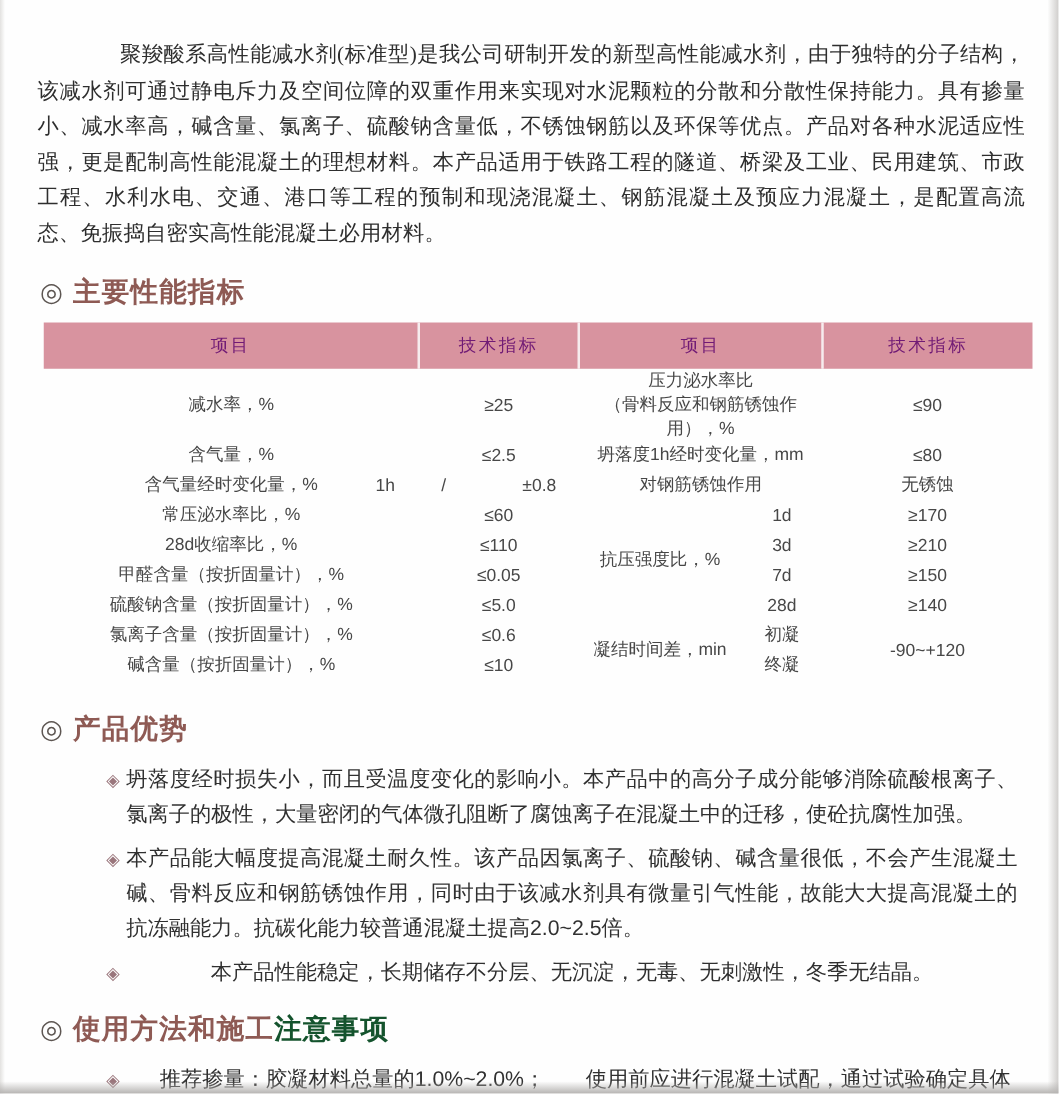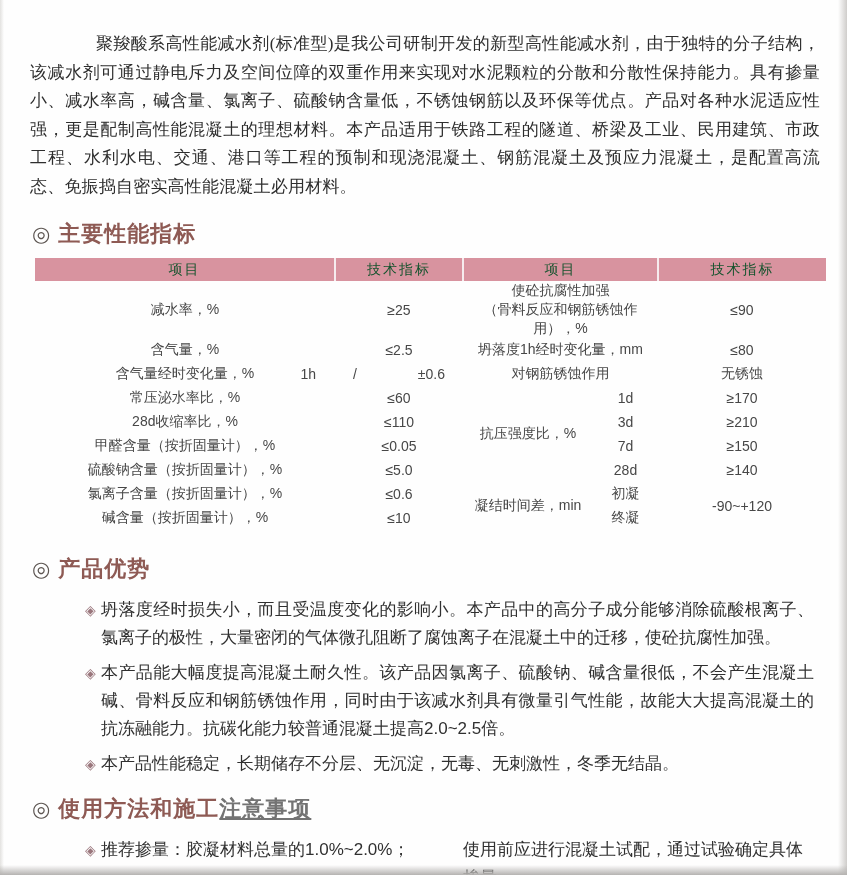--- a/index.html
+++ b/index.html
@@ -50,38 +50,38 @@
     color: #8e5a54;
     letter-spacing: 1px;
     margin-left: 2px;
   }
   h2.section .mark {
     font-weight: normal;
     color: #5d5652;
     font-size: 21px;
     margin-right: 7px;
   }
-  h2.section .faded { color: #737373; text-decoration: underline; }
+  h2.section .faded { color: #14532d; }
   .h-perf { margin-top: 18px; }
   .h-adv  { margin-top: 24px; }
   .h-use  { margin-top: 16px; }
 
   
   table.spec {
     border-collapse: collapse;
     table-layout: fixed;
     width: 791px;
     margin: 9px 0 0 5px;
   }
   table.spec th {
     background: #d8939f;
-    color: #14532d;
+    color: #701a75;
     font-weight: normal;
     font-size: 14px;
-    height: 23px;
+    height: 37px;
     border-right: 2px solid #f6ecee;
     letter-spacing: 2px;
   }
   table.spec th:last-child { border-right: none; }
   table.spec td {
     font-size: 14px;
     color: #474747;
     text-align: center;
     height: 24px;
     vertical-align: middle;
@@ -113,21 +113,21 @@
     flex: 0 0 16px;
   }
   .bullet .txt {
     margin-left: 0;
     font-size: 17px;
     line-height: 28px;
     color: #303030;
     text-align: justify;
     flex: 1;
   }
-  .bullet.single .txt { text-align: left; }
+  .bullet.single .txt { text-align: center; }
   .two-part { display: flex; }
   .two-part .p1 { flex: 0 0 362px; }
   .two-part .p2 { flex: 1; }
 </style>
 </head>
 <body>
 
 <div class="page">
 
   <p class="intro">聚羧酸系高性能减水剂(标准型)是我公司研制开发的新型高性能减水剂，由于独特的分子结构，该减水剂可通过静电斥力及空间位障的双重作用来实现对水泥颗粒的分散和分散性保持能力。具有掺量小、减水率高，碱含量、氯离子、硫酸钠含量低，不锈蚀钢筋以及环保等优点。产品对各种水泥适应性强，更是配制高性能混凝土的理想材料。本产品适用于铁路工程的隧道、桥梁及工业、民用建筑、市政工程、水利水电、交通、港口等工程的预制和现浇混凝土、钢筋混凝土及预应力混凝土，是配置高流态、免振捣自密实高性能混凝土必用材料。</p>
@@ -151,40 +151,40 @@
         <th>技术指标</th>
         <th colspan="2">项目</th>
         <th>技术指标</th>
       </tr>
     </thead>
     <tbody>
       <tr class="tall">
         <td>减水率，%</td>
         <td>≥25</td>
         <td colspan="2" class="two-line">
-          <div>使砼抗腐性加强</div>
+          <div>压力泌水率比</div>
           <div>（骨料反应和钢筋锈蚀作用），%</div>
         </td>
         <td>≤90</td>
       </tr>
       <tr>
         <td>含气量，%</td>
         <td>≤2.5</td>
         <td colspan="2">坍落度1h经时变化量，mm</td>
         <td>≤80</td>
       </tr>
       <tr>
         <td class="with-sub">
           <span>含气量经时变化量，%</span>
           <span class="sub-age">1h</span>
         </td>
         <td class="slash-cell">
           <span class="inner">
             <span>/</span>
-            <span>±0.6</span>
+            <span>±0.8</span>
           </span>
         </td>
         <td colspan="2">对钢筋锈蚀作用</td>
         <td>无锈蚀</td>
       </tr>
       <tr>
         <td>常压泌水率比，%</td>
         <td>≤60</td>
         <td rowspan="4">抗压强度比，%</td>
         <td>1d</td>

